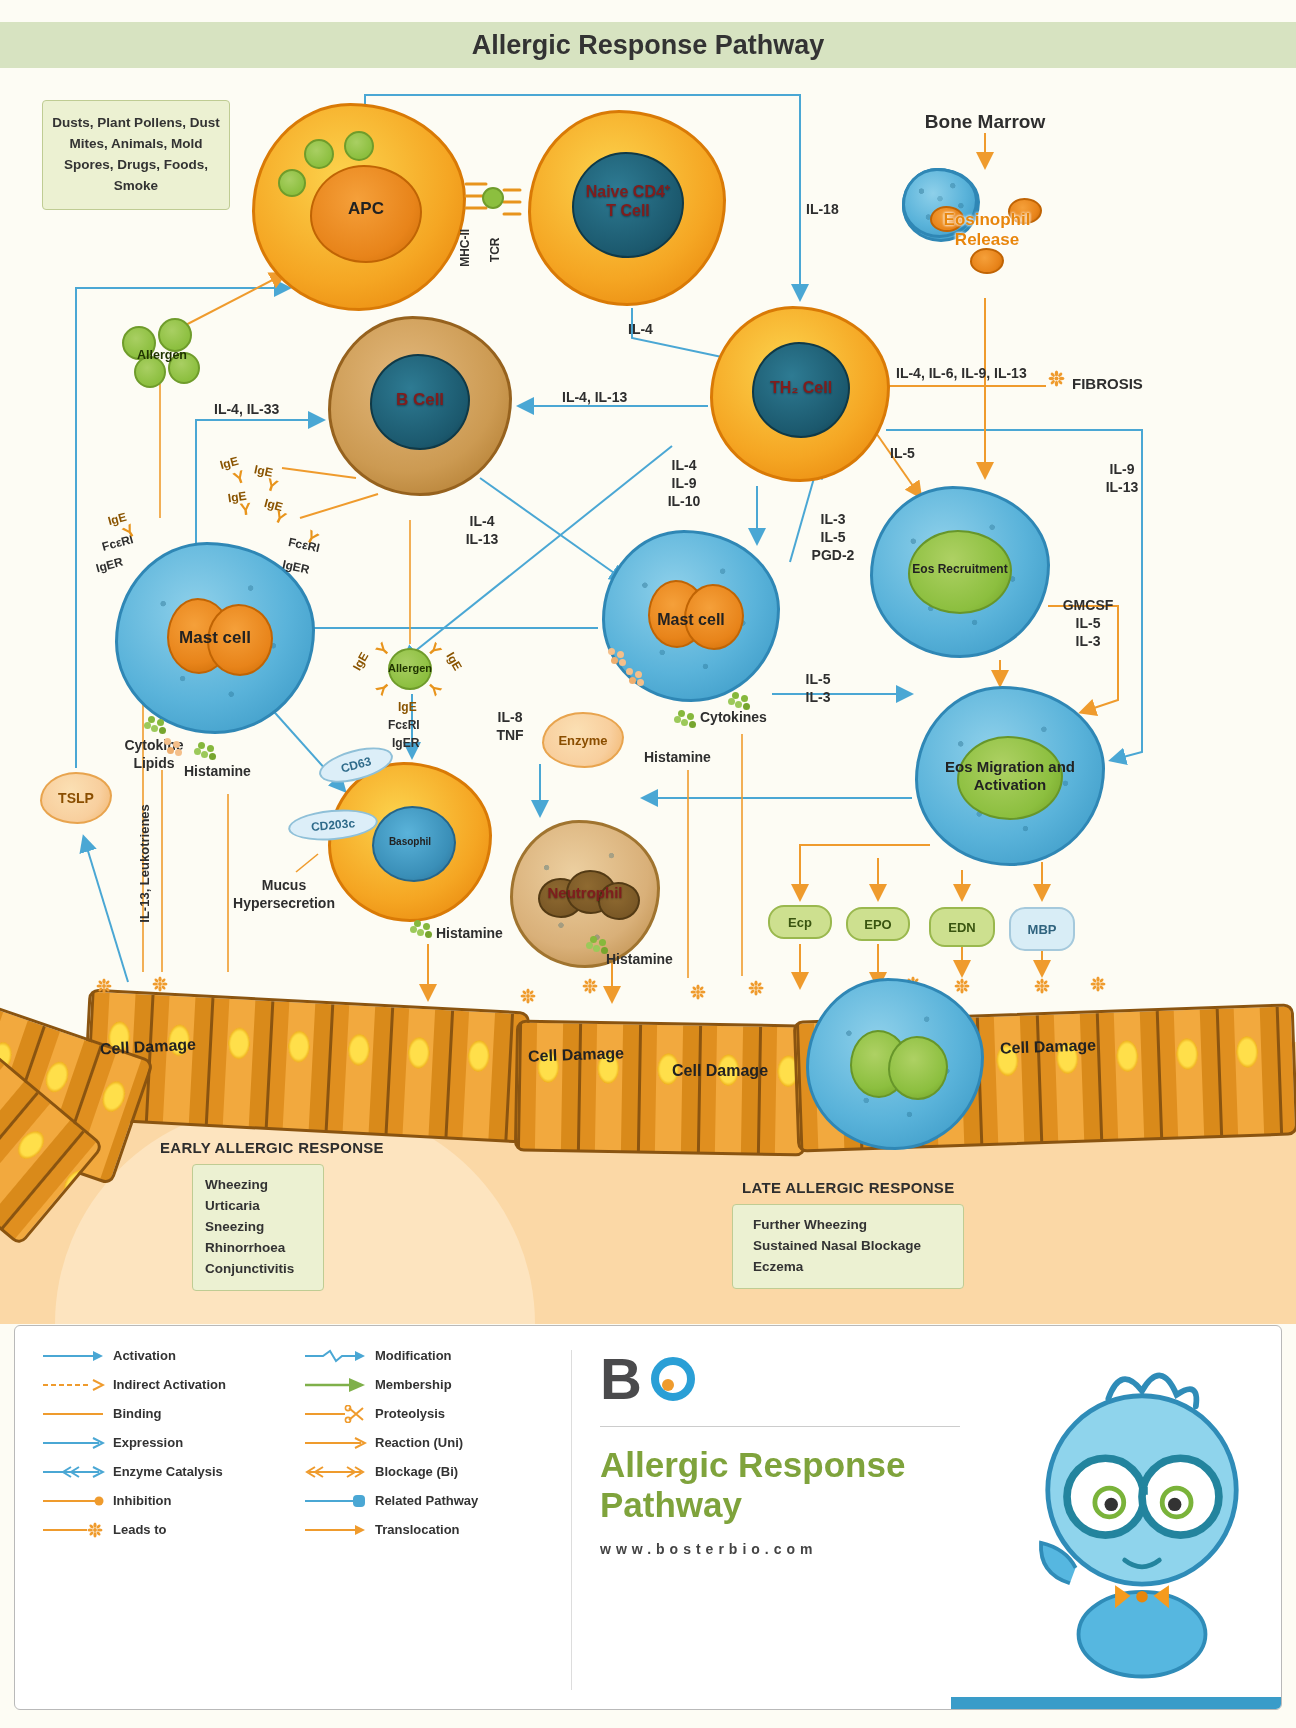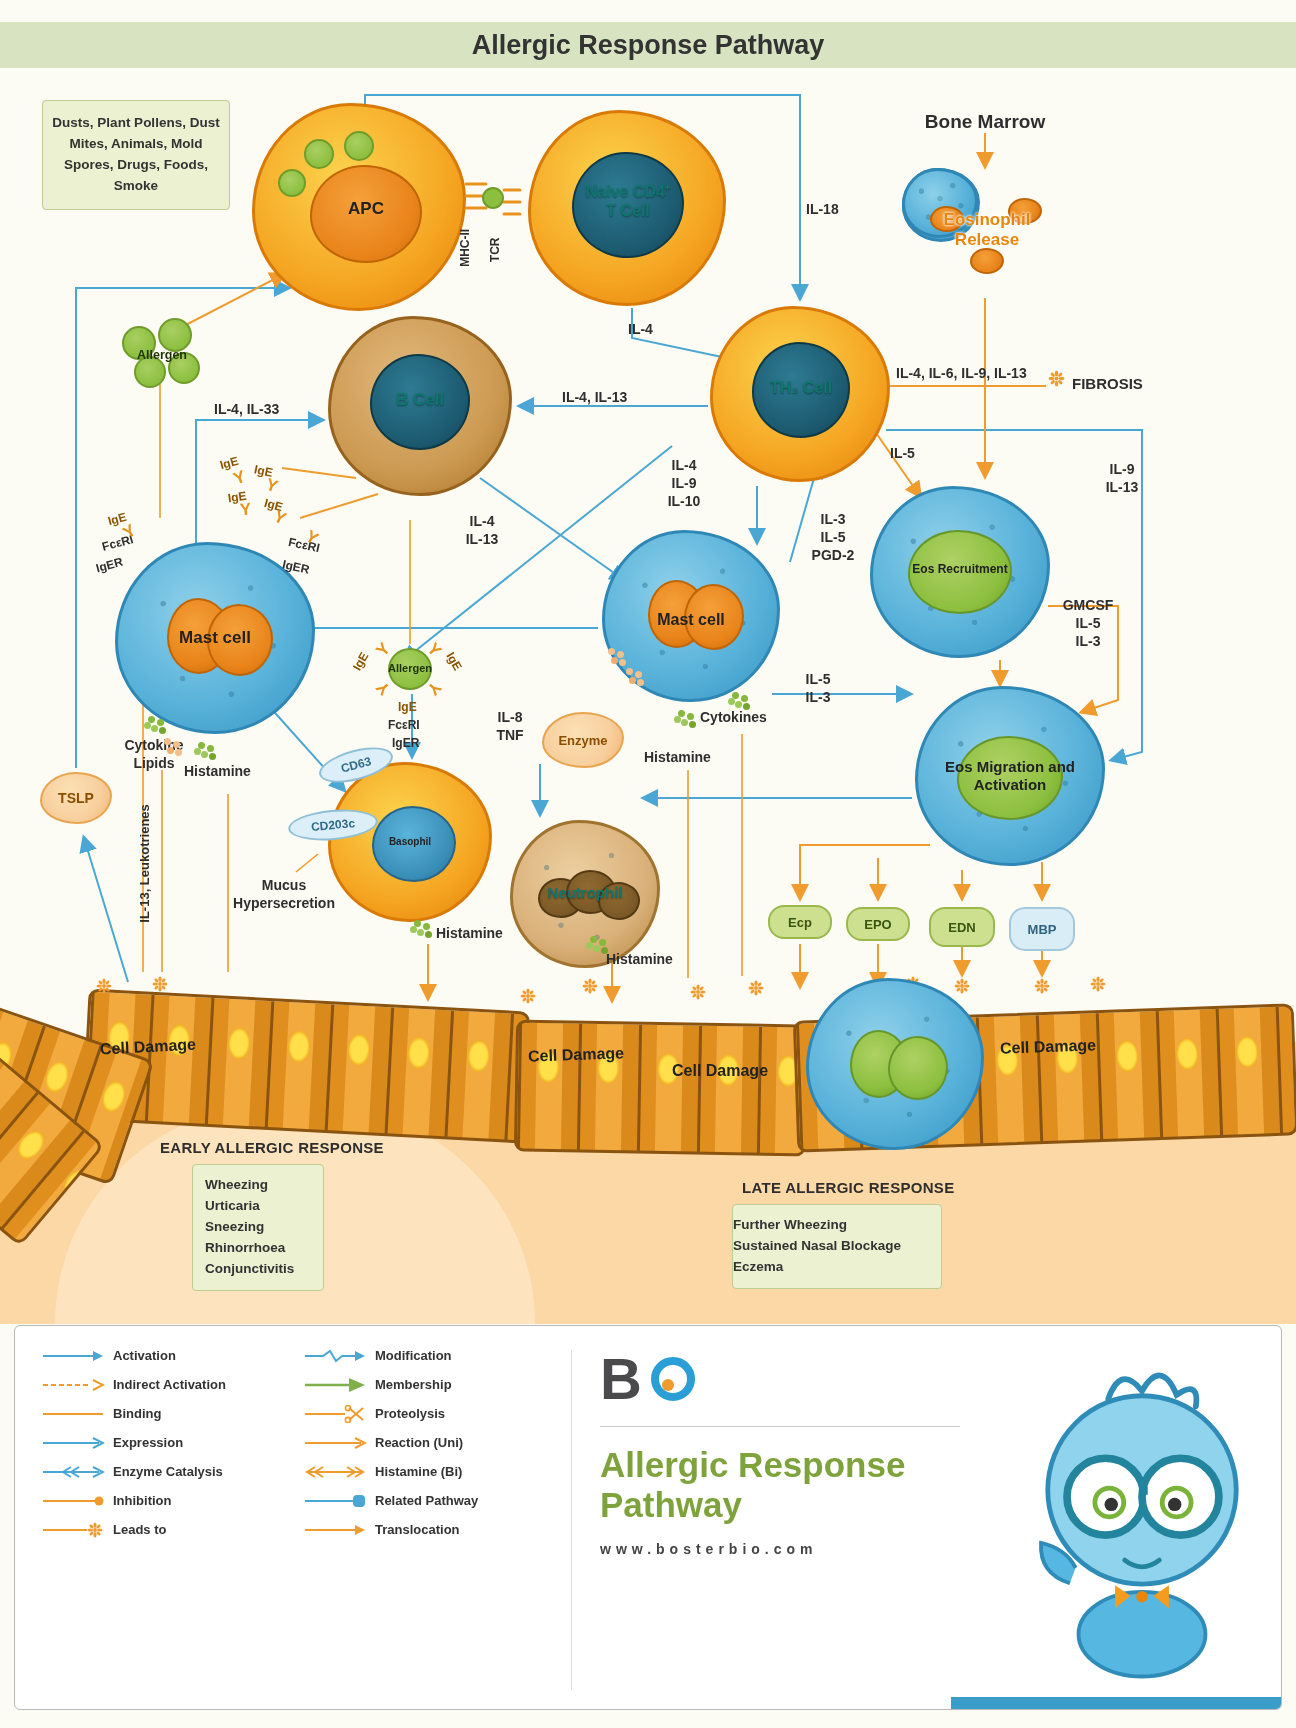--- a/index.html
+++ b/index.html
@@ -25,21 +25,21 @@
  radial-gradient(circle at 60% 86%,rgba(16,86,118,.28) 0 2.5px,transparent 3px),
  radial-gradient(circle at 50% 42%,rgba(16,86,118,.22) 0 2.5px,transparent 3px)}
 .nucleus{position:absolute;border-radius:48% 52% 50% 50%/52% 48% 52% 48%}
 .teal-n{background:radial-gradient(circle at 40% 35%,#2e7b93,#1b586d 70%,#123f50 95%);border:2px solid #0f3947}
 .orange-n{background:radial-gradient(circle at 42% 35%,#f5a03a,#e8841a 65%,#cf6e08 95%);border:2px solid #c06404}
 .green-n{background:radial-gradient(circle at 42% 35%,#aed164,#8cbf3f 65%,#74a32a 95%);border:2px solid #67962a}
 .bluedk-n{background:radial-gradient(circle at 42% 35%,#5ab3da,#3a8fb8 65%,#2c7296 95%);border:2px solid #25658a}
 .browndk-n{background:radial-gradient(circle at 42% 35%,#8f6a31,#7a5826 70%,#5f431a 95%);border:2px solid #533a14}
 .granule{position:absolute;border-radius:50%;background:radial-gradient(circle at 40% 35%,#a9cf63,#8cbf3f 70%);border:2px solid #6f9c2b}
 .cell-label{position:absolute;font-weight:bold;text-align:center;white-space:pre-line;line-height:1.2;z-index:2}
-.white-t{color:#0f766e;text-shadow:0 1px 2px rgba(0,0,0,.4)}
+.white-t{color:#7f1d1d;text-shadow:0 1px 2px rgba(0,0,0,.4)}
 .dark-t{color:#222}
 .blob{position:absolute;background:radial-gradient(circle at 42% 35%,#fbe0b4,#f8cf9e 60%,#f2b873 95%);border:2px solid #e8a44e;border-radius:50% 50% 48% 52%/55% 45% 55% 45%;display:flex;align-items:center;justify-content:center;font-weight:bold;color:#8a4e00;z-index:4}
 .pill{position:absolute;border-radius:16px;display:flex;align-items:center;justify-content:center;font-weight:bold;font-size:13px;z-index:5}
 .pill.green{background:#cde08f;border:2px solid #9ab84e;color:#3a5510}
 .pill.blue{background:#d8edf6;border:2px solid #a5c9dc;color:#2f637e}
 .ellipse-tag{position:absolute;border-radius:50%;background:#dceef8;border:2px solid #8fc0d8;display:flex;align-items:center;justify-content:center;font-weight:bold;font-size:12px;color:#2f6b8a;z-index:5}
 .gd{position:absolute;width:7px;height:7px;border-radius:50%;z-index:5}
 .gd.green{background:#86b83c;box-shadow:9px 3px 0 #86b83c,3px 9px 0 #9cc95a,11px 11px 0 #76a52e,-4px 6px 0 #9cc95a}
 .gd.peach{background:#f4bf8a;box-shadow:9px 3px 0 #f4bf8a,3px 9px 0 #eeae6e,11px 11px 0 #f4bf8a}
 #peach{position:absolute;left:0;top:1042px;width:100%;height:282px;background:#fbd8a6;z-index:1}
@@ -365,21 +365,21 @@
 <div class="cd" style="left:672px;top:1062px">Cell Damage</div>
 <div class="cd" style="left:1000px;top:1038px;transform:rotate(-2deg)">Cell Damage</div>
 
 <div class="lbl" style="left:160px;top:1138px;font-size:15px;letter-spacing:.3px">EARLY ALLERGIC RESPONSE</div>
 <div class="box-note" style="left:192px;top:1164px;width:132px;text-align:left;padding:10px 12px">Wheezing
 Urticaria
 Sneezing
 Rhinorrhoea
 Conjunctivitis</div>
 <div class="lbl" style="left:742px;top:1178px;font-size:15px;letter-spacing:.3px">LATE ALLERGIC RESPONSE</div>
-<div class="box-note" style="left:732px;top:1204px;width:210px;text-align:left;padding:10px 0">Further Wheezing
+<div class="box-note" style="left:732px;top:1204px;width:232px;text-align:left;padding:10px 20px">Further Wheezing
 Sustained Nasal Blockage
 Eczema</div>
 
 <div id="footer">
   <div class="leg-col" style="left:26px">
     <div class="leg-item">
       <svg width="64" height="18">
           <line x1="2" y1="9" x2="52" y2="9" stroke="#4aa7d4" stroke-width="2"></line>
           <path d="M52,4 62,9 52,14z" fill="#4aa7d4"></path>
         </svg>
@@ -458,21 +458,21 @@
           <path d="M52,4 62,9 52,14" fill="none" stroke="#ef9b2d" stroke-width="2"></path>
         </svg>
       <span>Reaction (Uni)</span>
       </div>
     <div class="leg-item">
       <svg width="64" height="18">
           <line x1="6" y1="9" x2="58" y2="9" stroke="#ef9b2d" stroke-width="2"></line>
           <path d="M12,4 4,9 12,14 M20,4 12,9 20,14" fill="none" stroke="#ef9b2d" stroke-width="2"></path>
           <path d="M52,4 60,9 52,14 M44,4 52,9 44,14" fill="none" stroke="#ef9b2d" stroke-width="2"></path>
         </svg>
-      <span>Histamine (Bi)</span>
+      <span>Blockage (Bi)</span>
       </div>
     <div class="leg-item">
       <svg width="64" height="18">
           <line x1="2" y1="9" x2="50" y2="9" stroke="#4aa7d4" stroke-width="2"></line>
           <rect x="50" y="3" width="12" height="12" rx="4" fill="#4aa7d4"></rect>
         </svg>
       <span>Related Pathway</span>
       </div>
     <div class="leg-item">
       <svg width="64" height="18">

